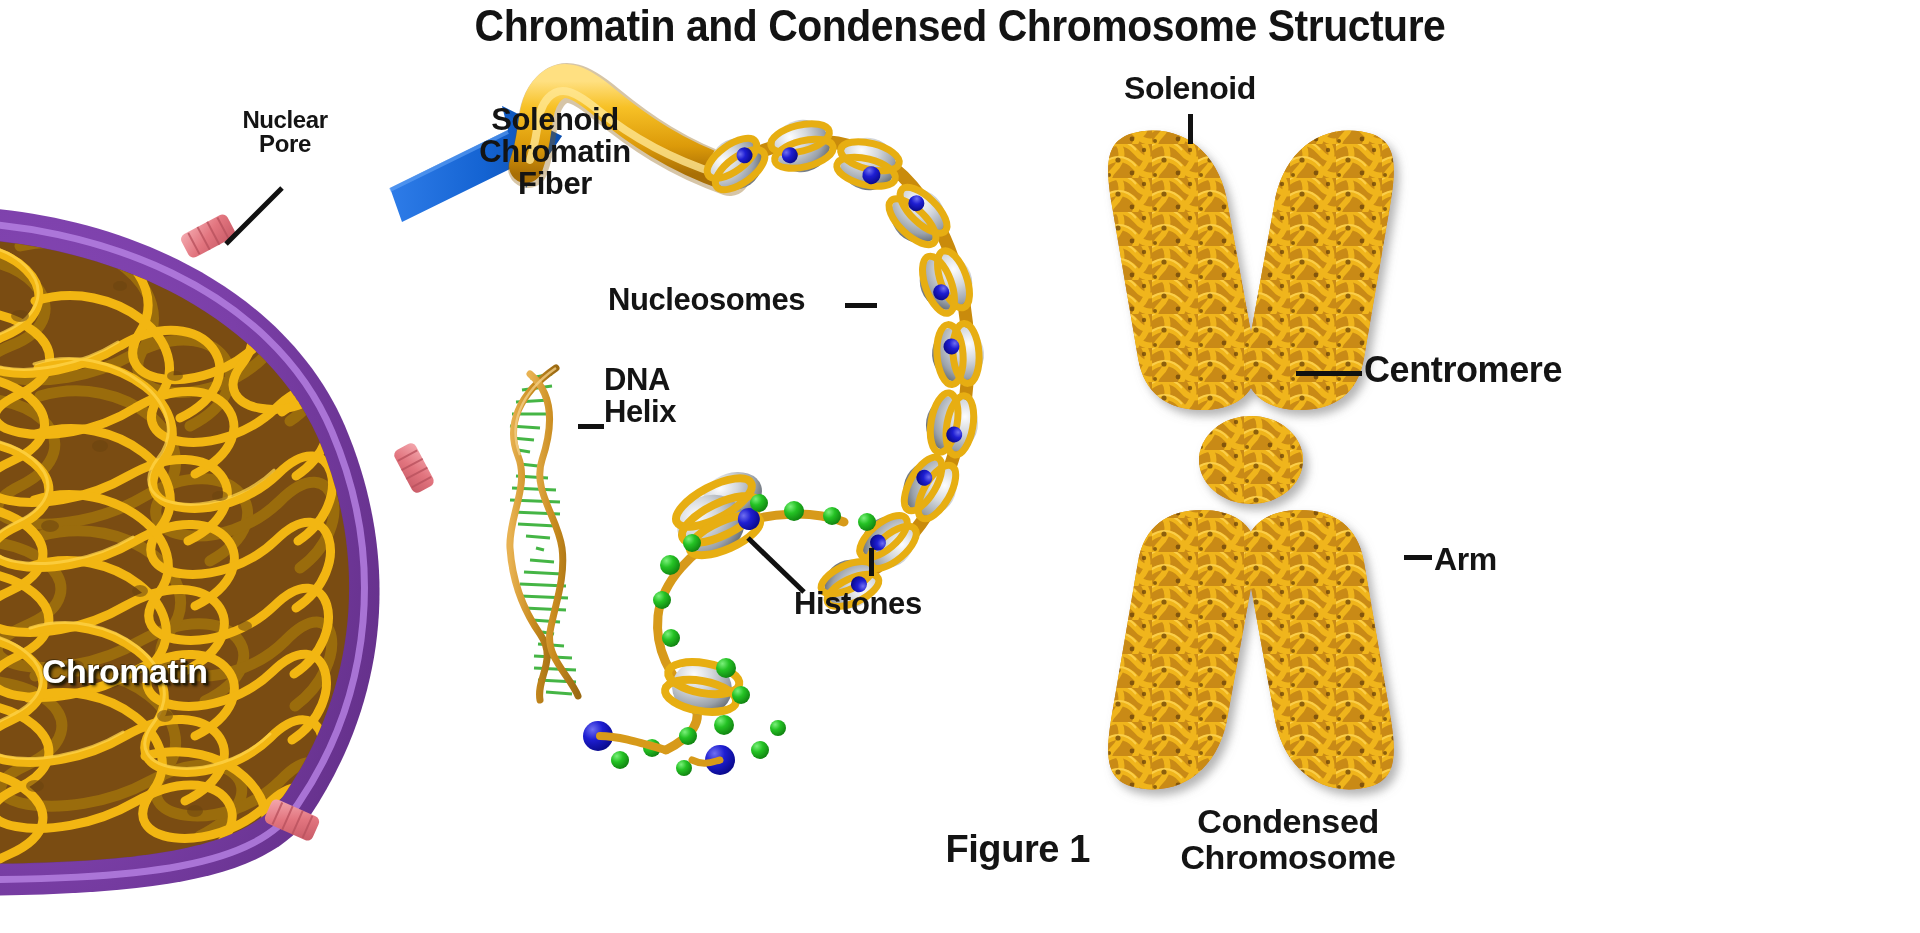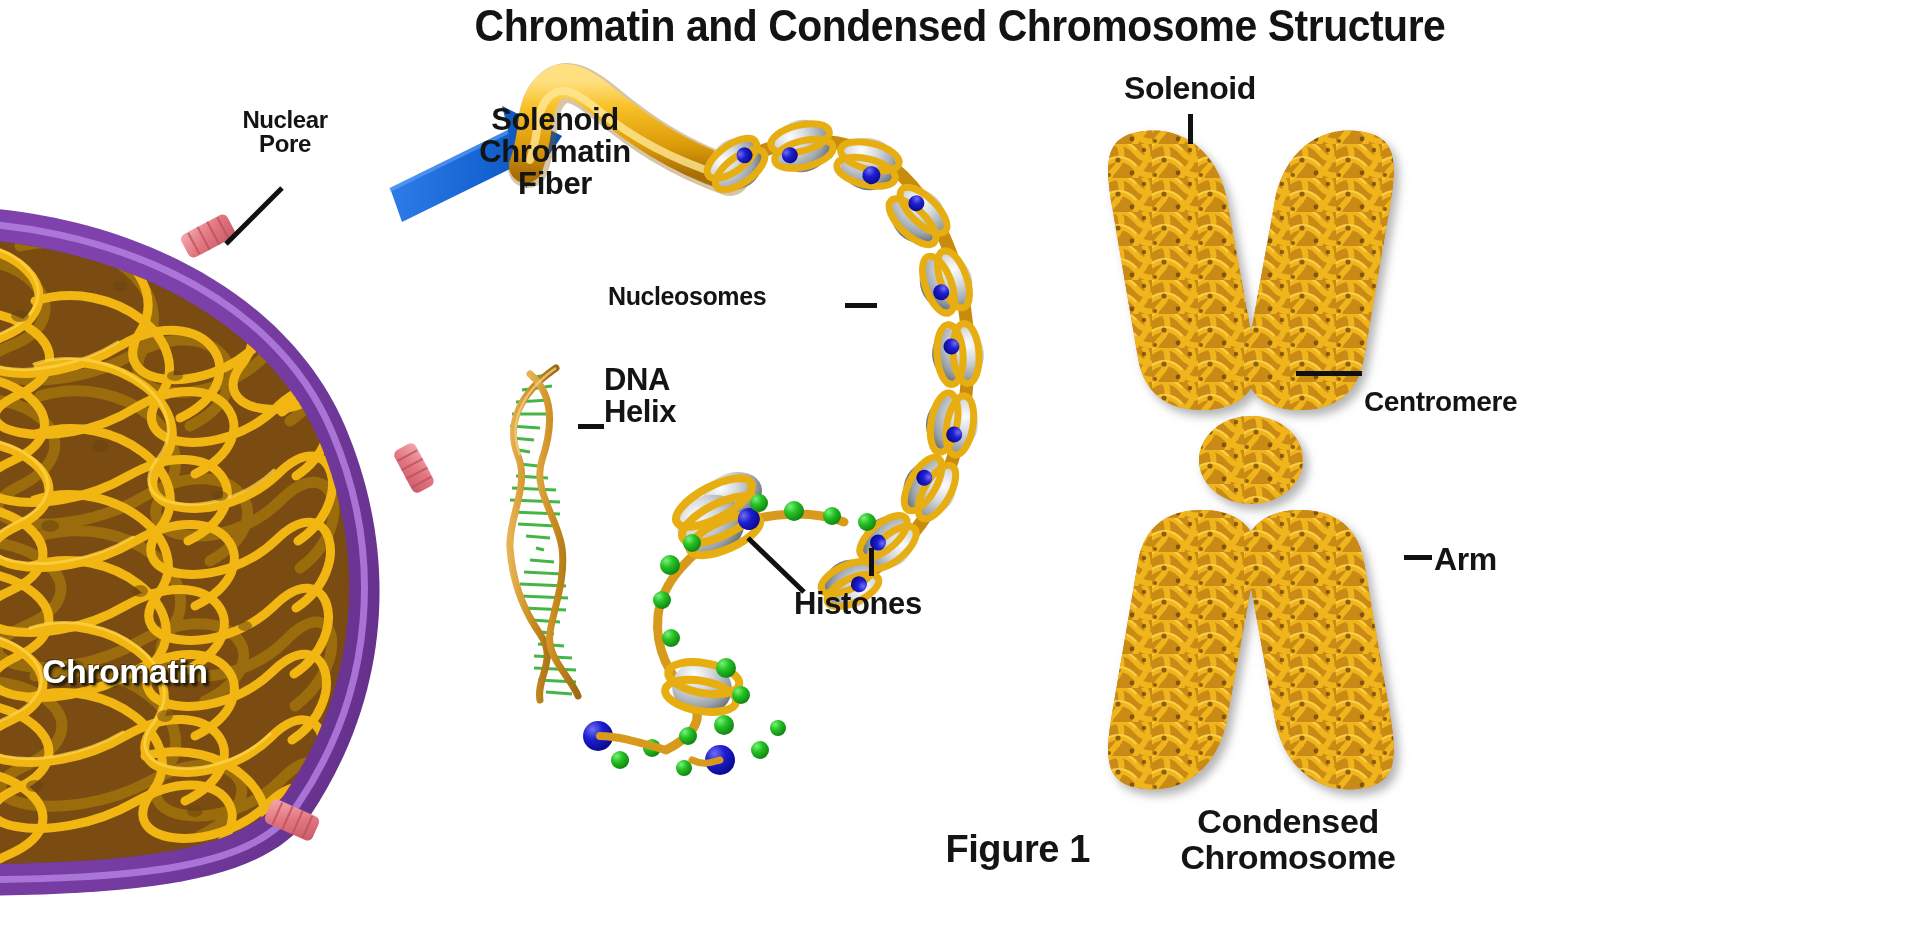--- a/index.html
+++ b/index.html
@@ -441,21 +441,21 @@
         <path d="M 236 690 C 208 682 188 676 170 676" fill="none" stroke="#D79A1A" stroke-width="8" stroke-linecap="round"></path>
         <path d="M 262 700 C 274 706 282 702 290 700" fill="none" stroke="#D79A1A" stroke-width="7" stroke-linecap="round"></path>
       </g>
     </svg>
   </div>
 
   <div class="lbl c" style="left:440px;top:104px;width:230px;font-size:31px;line-height:1.04;text-align:center;">Solenoid
 Chromatin
 Fiber</div>
 
-  <div class="lbl l" style="left:608px;top:284px;width:250px;font-size:25px;">Nucleosomes</div>
+  <div class="lbl l" style="left:608px;top:284px;width:250px;font-size:31px;">Nucleosomes</div>
   <div class="leader" style="left:845px;top:303px;width:32px;height:5px;"></div>
 
   <div class="lbl l" style="left:604px;top:364px;width:160px;font-size:31px;line-height:1.04;">DNA
 Helix</div>
   <div class="leader" style="left:578px;top:424px;width:26px;height:5px;"></div>
 
   <div class="lbl l" style="left:782px;top:588px;width:180px;font-size:31px;margin-left:12px;">Histones</div>
   <svg style="position:absolute;left:742px;top:530px;width:110px;height:80px;">
     <line x1="6" y1="8" x2="62" y2="62" stroke="#111" stroke-width="5"></line>
   </svg>
@@ -539,21 +539,21 @@
               <rect x="160" y="380" width="210" height="320" fill="url(#coilPat)"></rect>
             </g>
         </g>
       </g>
     </svg>
   </div>
 
   <div class="lbl c" style="left:1040px;top:72px;width:300px;font-size:32px;">Solenoid</div>
   <div class="leader" style="left:1188px;top:114px;width:5px;height:30px;"></div>
 
-  <div class="lbl l" style="left:1364px;top:352px;width:300px;font-size:28px;margin-top:36px;">Centromere</div>
+  <div class="lbl l" style="left:1364px;top:352px;width:300px;font-size:36px;">Centromere</div>
   <div class="leader" style="left:1296px;top:371px;width:66px;height:5px;"></div>
 
   <div class="lbl l" style="left:1434px;top:543px;width:140px;font-size:32px;">Arm</div>
   <div class="leader" style="left:1404px;top:555px;width:28px;height:5px;"></div>
 
   <div class="lbl c" style="left:1078px;top:803px;width:420px;font-size:34px;line-height:1.06;">Condensed
 Chromosome</div>
 
   <div class="lbl c" style="left:790px;top:830px;width:300px;font-size:38px;text-align:right;">Figure 1</div>
 

